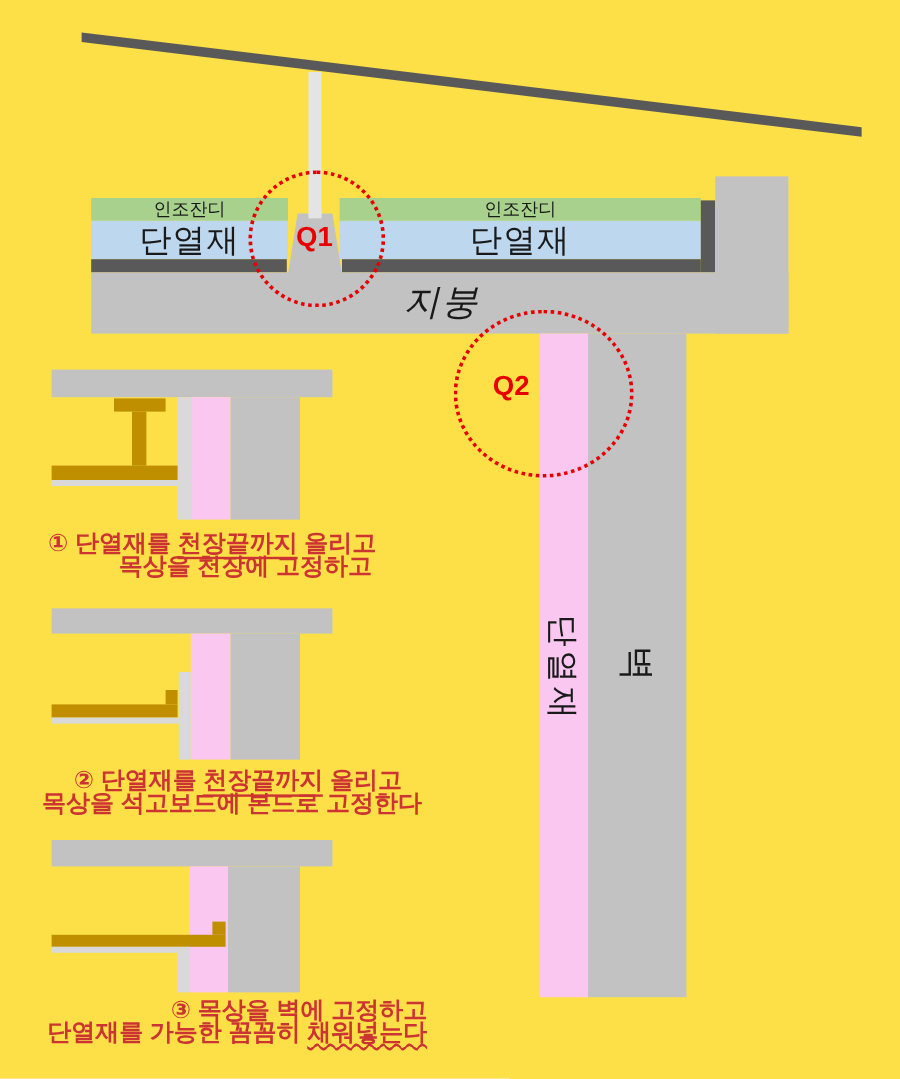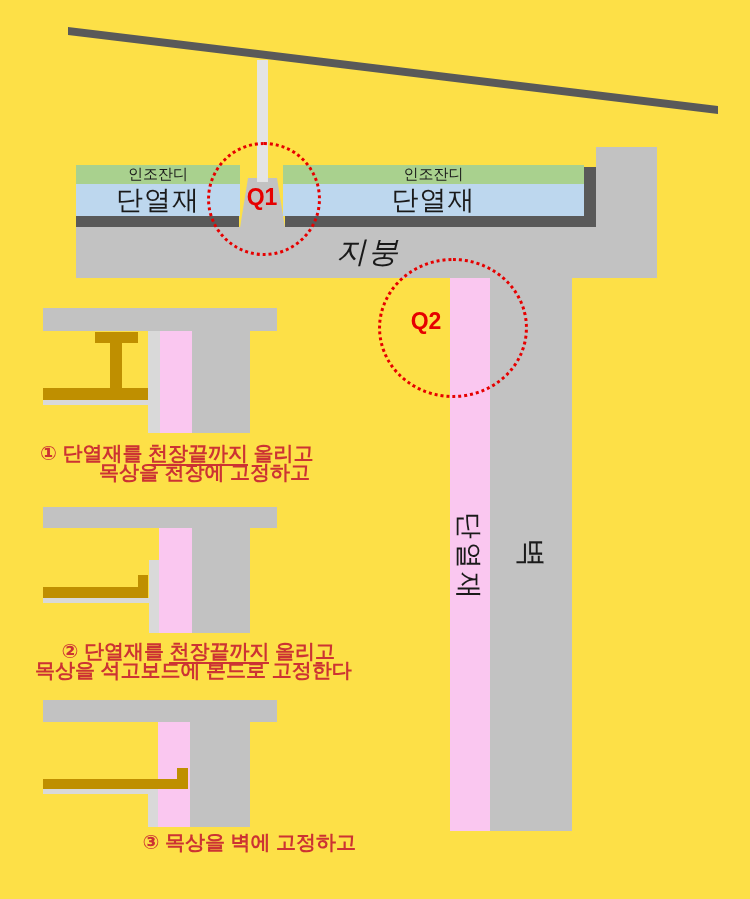--- a/index.html
+++ b/index.html
@@ -106,15 +106,16 @@
   <div class="abs concrete" style="left:43px;top:700px;width:234px;height:22px;"></div>
   <div class="abs concrete" style="left:190px;top:722px;width:60px;height:105px;"></div>
   <div class="abs pink" style="left:158px;top:722px;width:32px;height:105px;"></div>
   <div class="abs wood" style="left:177px;top:768px;width:11px;height:11px;"></div>
   <div class="abs wood" style="left:43px;top:779px;width:145px;height:10px;"></div>
   <div class="abs board" style="left:43px;top:789px;width:105px;height:5px;"></div>
   <div class="abs board" style="left:148px;top:789px;width:10px;height:38px;"></div>
 
   <div class="abs caption" style="left:26px;top:833px;width:330px;">
     <div><span>③ 목상을 벽에 고정하고</span><span class="u wavy"></span><span></span></div>
+    <div><span>단열재를 가능한 꼼꼼히 </span><span class="u wavy">채워넣는다</span><span></span></div>
   </div>
 
 </div>
 
 </body></html>

